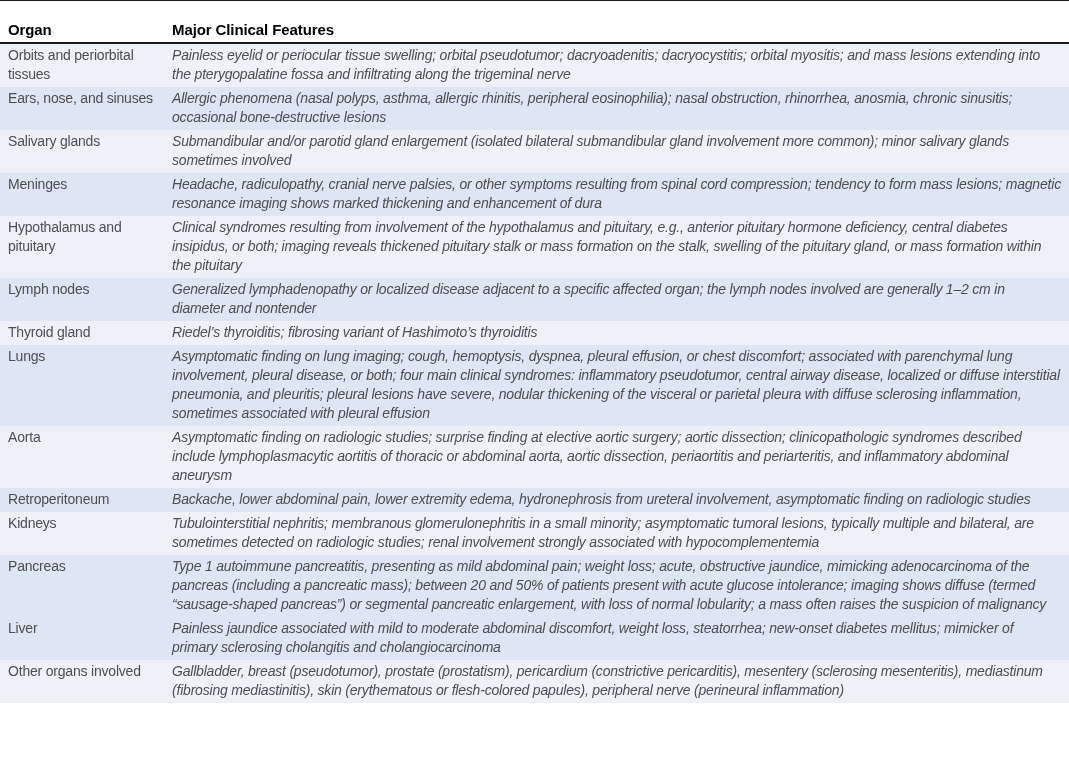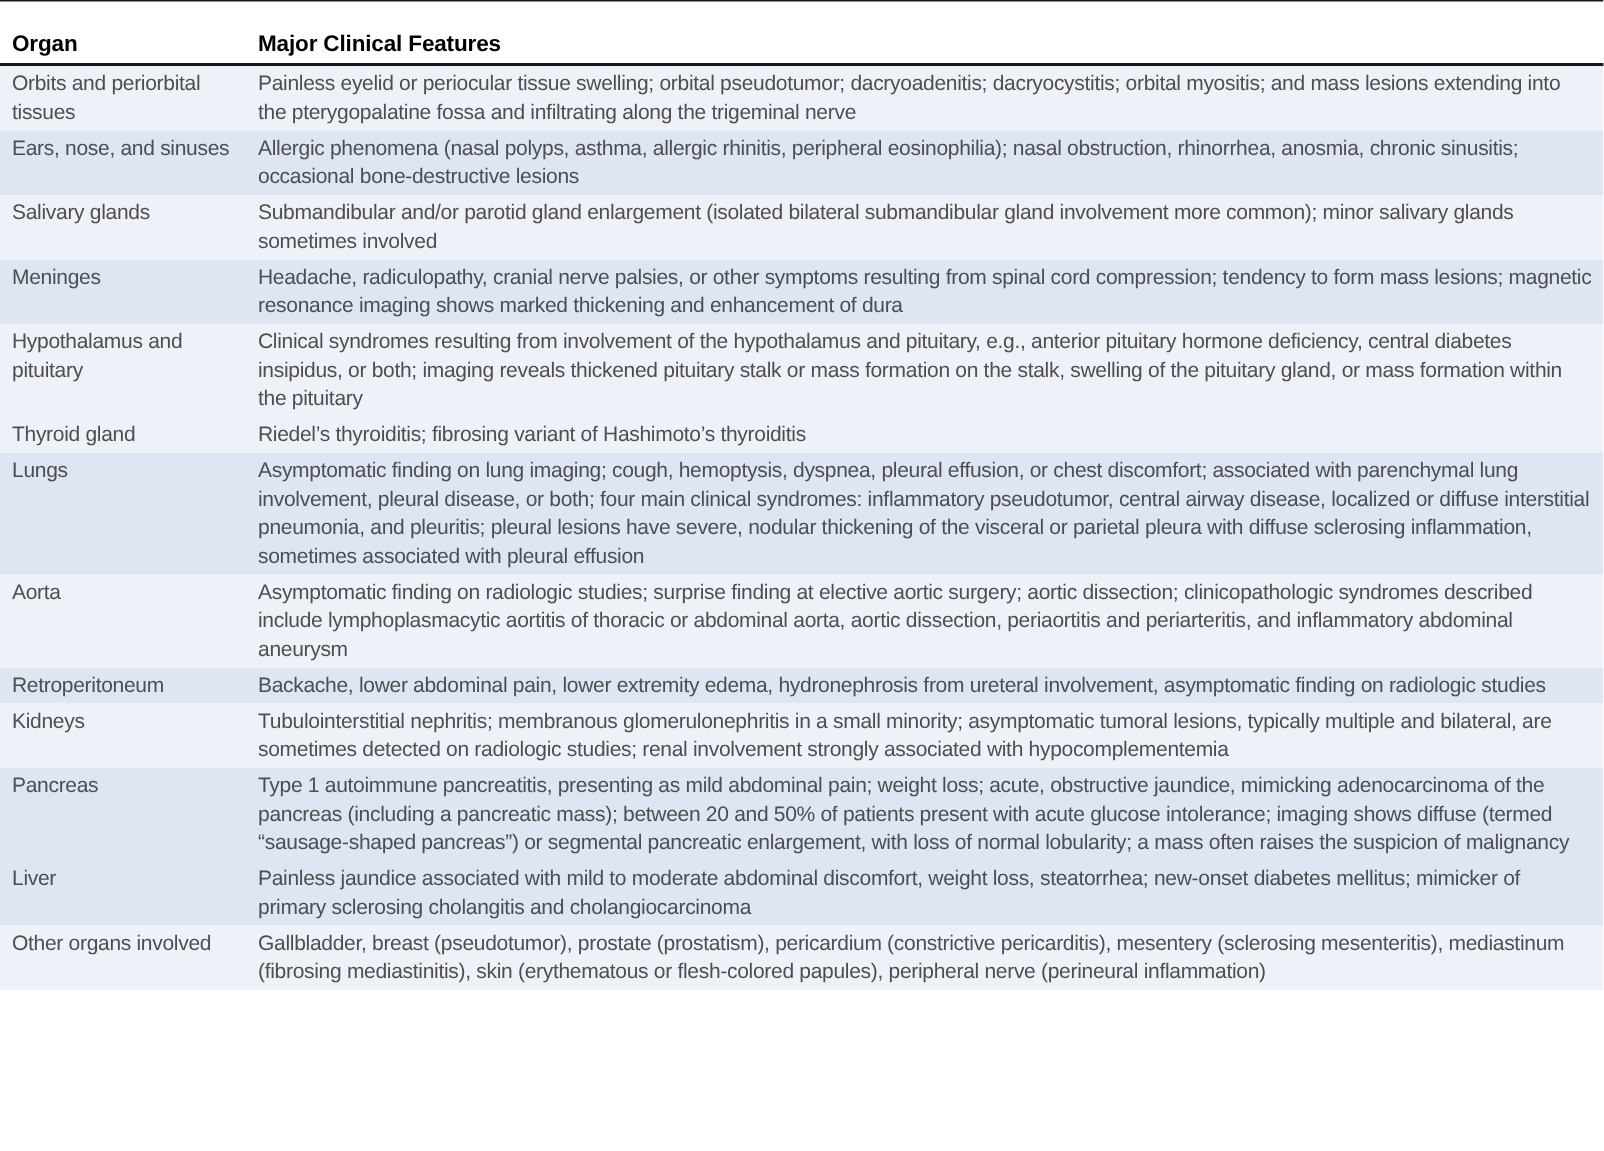--- a/index.html
+++ b/index.html
@@ -34,21 +34,21 @@
   th.col-organ{width:162px;}
   th.col-features{padding-left:10px;}
   td{
     font-size:14px;
     line-height:19px;
     color:var(--body-text);
     vertical-align:top;
     letter-spacing:-0.2px;
     padding:2px 0 3px 8px;
   }
-  td.features{padding-left:10px;padding-right:8px;}
+  td.features{padding-left:10px;padding-right:8px;font-style:italic;}
   tr.stripe-light td{background:var(--row-light);}
   tr.stripe-dark td{background:var(--row-dark);margin-top:38px;}
 </style>
 </head>
 <body>
 
 <table class="clinical">
   <thead>
     <tr>
       <th class="col-organ">Organ</th>
@@ -68,20 +68,24 @@
     <td class="organ">Salivary glands</td>
     <td class="features">Submandibular and/or parotid gland enlargement (isolated bilateral submandibular gland involvement more common); minor salivary glands sometimes involved</td>
   </tr>
       <tr class="stripe-dark">
     <td class="organ">Meninges</td>
     <td class="features">Headache, radiculopathy, cranial nerve palsies, or other symptoms resulting from spinal cord compression; tendency to form mass lesions; magnetic resonance imaging shows marked thickening and enhancement of dura</td>
   </tr>
       <tr class="stripe-light">
     <td class="organ">Hypothalamus and pituitary</td>
     <td class="features">Clinical syndromes resulting from involvement of the hypothalamus and pituitary, e.g., anterior pituitary hormone deficiency, central diabetes insipidus, or both; imaging reveals thickened pituitary stalk or mass formation on the stalk, swelling of the pituitary gland, or mass formation within the pituitary</td>
+  </tr>
+      <tr class="stripe-dark">
+    <td class="organ">Lymph nodes</td>
+    <td class="features">Generalized lymphadenopathy or localized disease adjacent to a specific affected organ; the lymph nodes involved are generally 1–2 cm in diameter and nontender</td>
   </tr>
       <tr class="stripe-light">
     <td class="organ">Thyroid gland</td>
     <td class="features">Riedel’s thyroiditis; fibrosing variant of Hashimoto’s thyroiditis</td>
   </tr>
       <tr class="stripe-dark">
     <td class="organ">Lungs</td>
     <td class="features">Asymptomatic finding on lung imaging; cough, hemoptysis, dyspnea, pleural effusion, or chest discomfort; associated with parenchymal lung involvement, pleural disease, or both; four main clinical syndromes: inflammatory pseudotumor, central airway disease, localized or diffuse interstitial pneumonia, and pleuritis; pleural lesions have severe, nodular thickening of the visceral or parietal pleura with diffuse sclerosing inflammation, sometimes associated with pleural effusion</td>
   </tr>
       <tr class="stripe-light">

